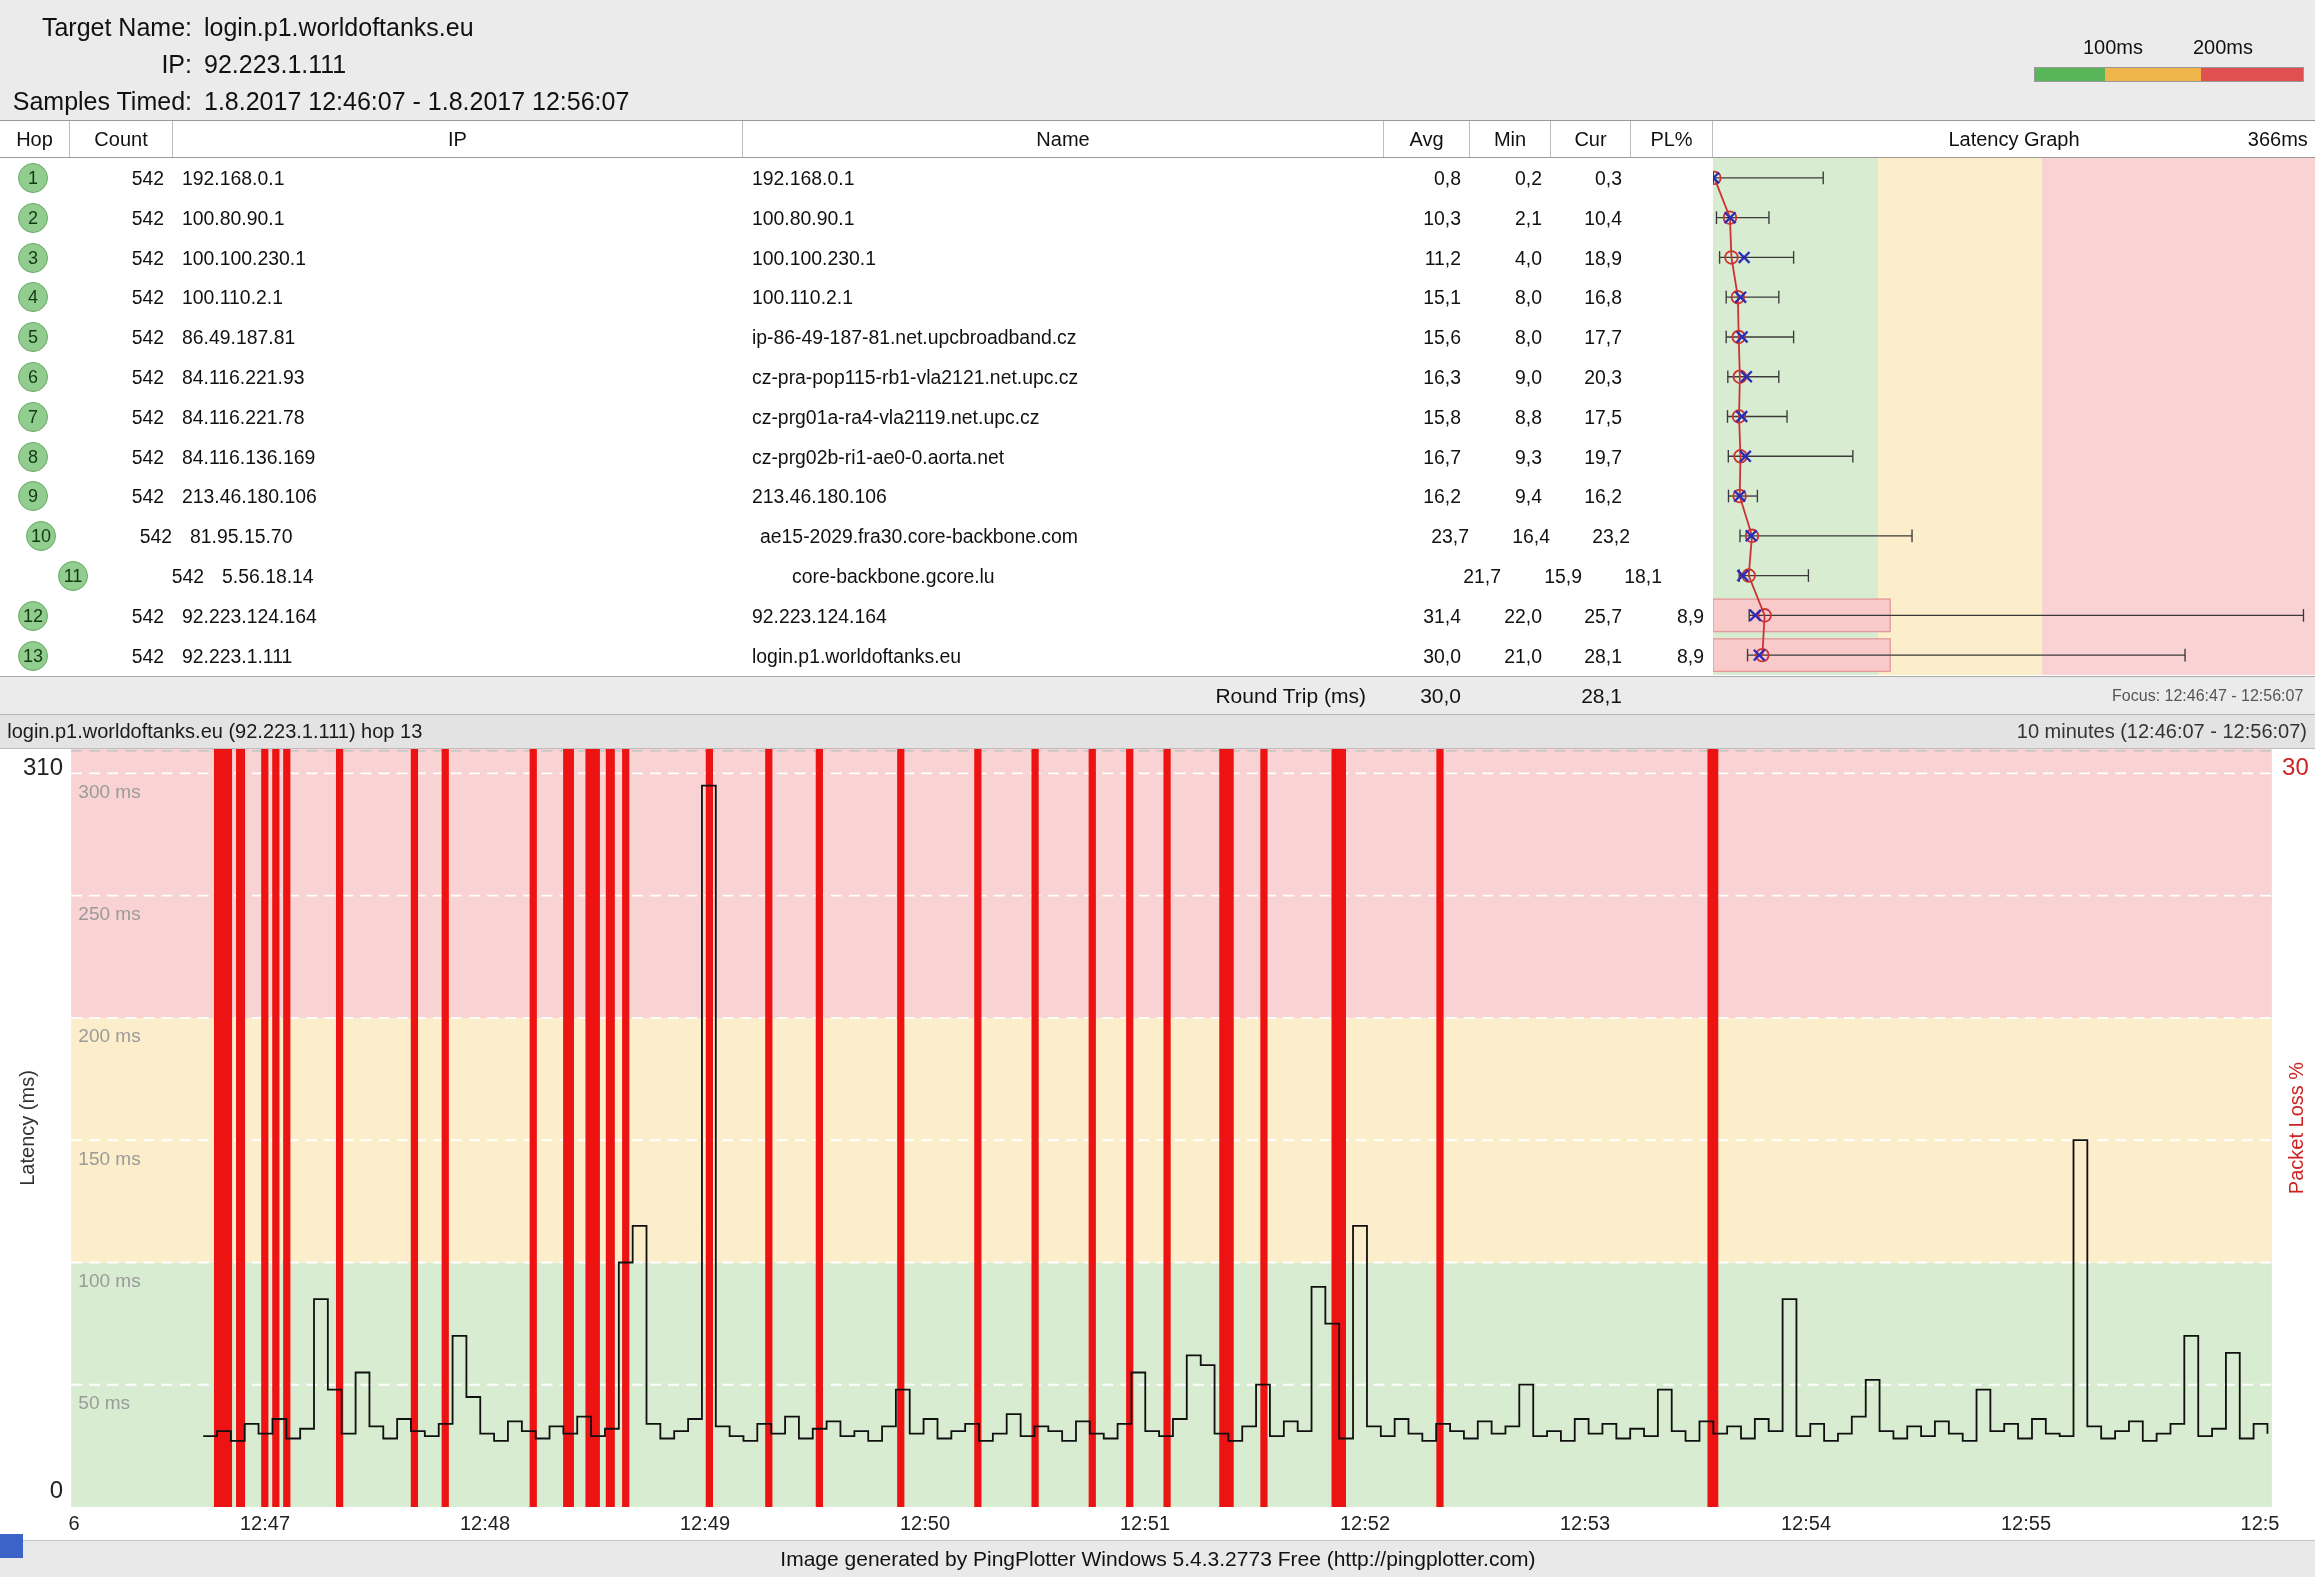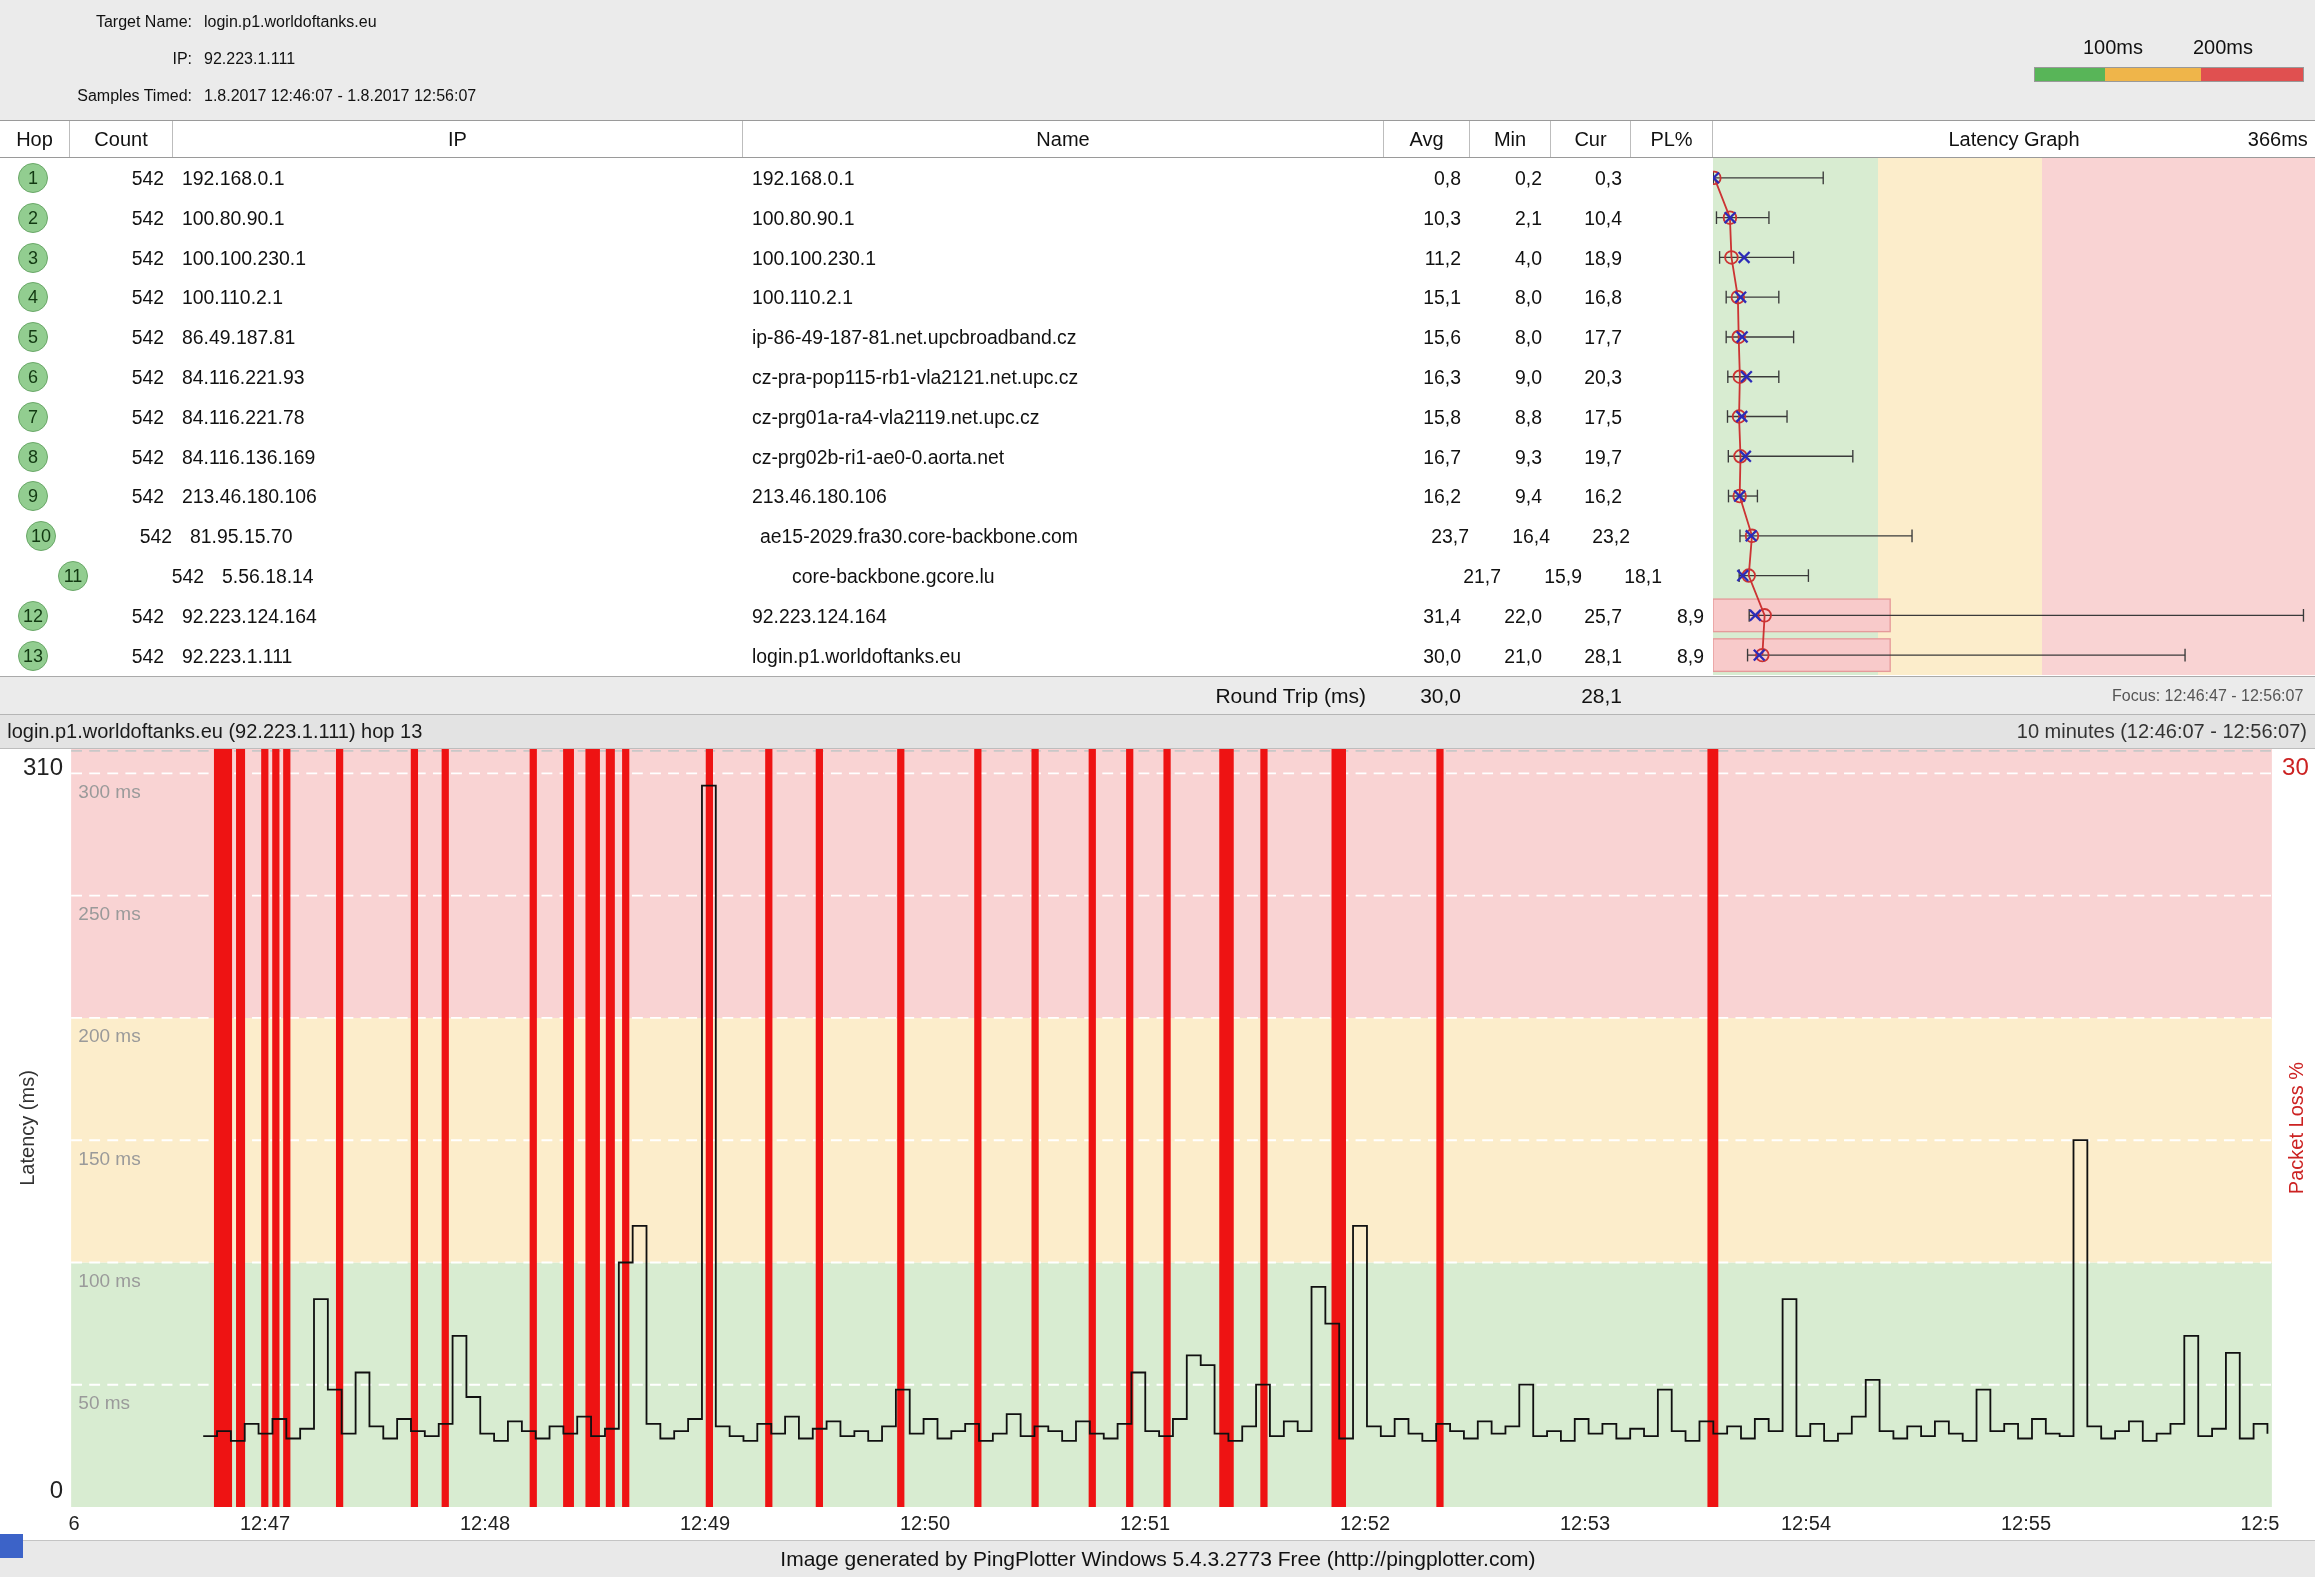--- a/index.html
+++ b/index.html
@@ -1,20 +1,20 @@
 <!DOCTYPE html>
 <html style="font-size:14.5px"><head>
 <meta charset="utf-8">
 <style>
   html,body{margin:0;padding:0;background:#d0d0d0;}
   .app{position:relative;width:2316px;height:1578px;background:#ffffff;font-family:"Liberation Sans",sans-serif;color:#111;overflow:hidden;}
 
   
   .tophdr{position:absolute;left:0;top:0;width:2316px;height:120px;background:#ebebeb;}
-  .hline{position:absolute;font-size:16px;white-space:nowrap;}
+  .hline{position:absolute;font-size:25px;white-space:nowrap;}
   .hlabel{left:0;width:192px;text-align:right;}
   .hvalue{left:204px;}
   .l1{top:12.7px}.l2{top:50px}.l3{top:87px}
   .legend-label{position:absolute;top:36px;font-size:20px;color:#111;}
   .legend-bar{position:absolute;left:2034px;top:67px;width:268px;height:12.7px;
     background:linear-gradient(90deg,#58b558 0%,#58b558 26%,#efb54a 26%,#efb54a 62%,#e05050 62%,#e05050 100%);
     border:0.9px solid #999;}
 
   
   .thead{position:absolute;left:0;top:120px;width:2316px;height:38px;background:#fff;border-top:0.9px solid #9a9a9a;border-bottom:0.9px solid #9a9a9a;box-sizing:border-box;}

